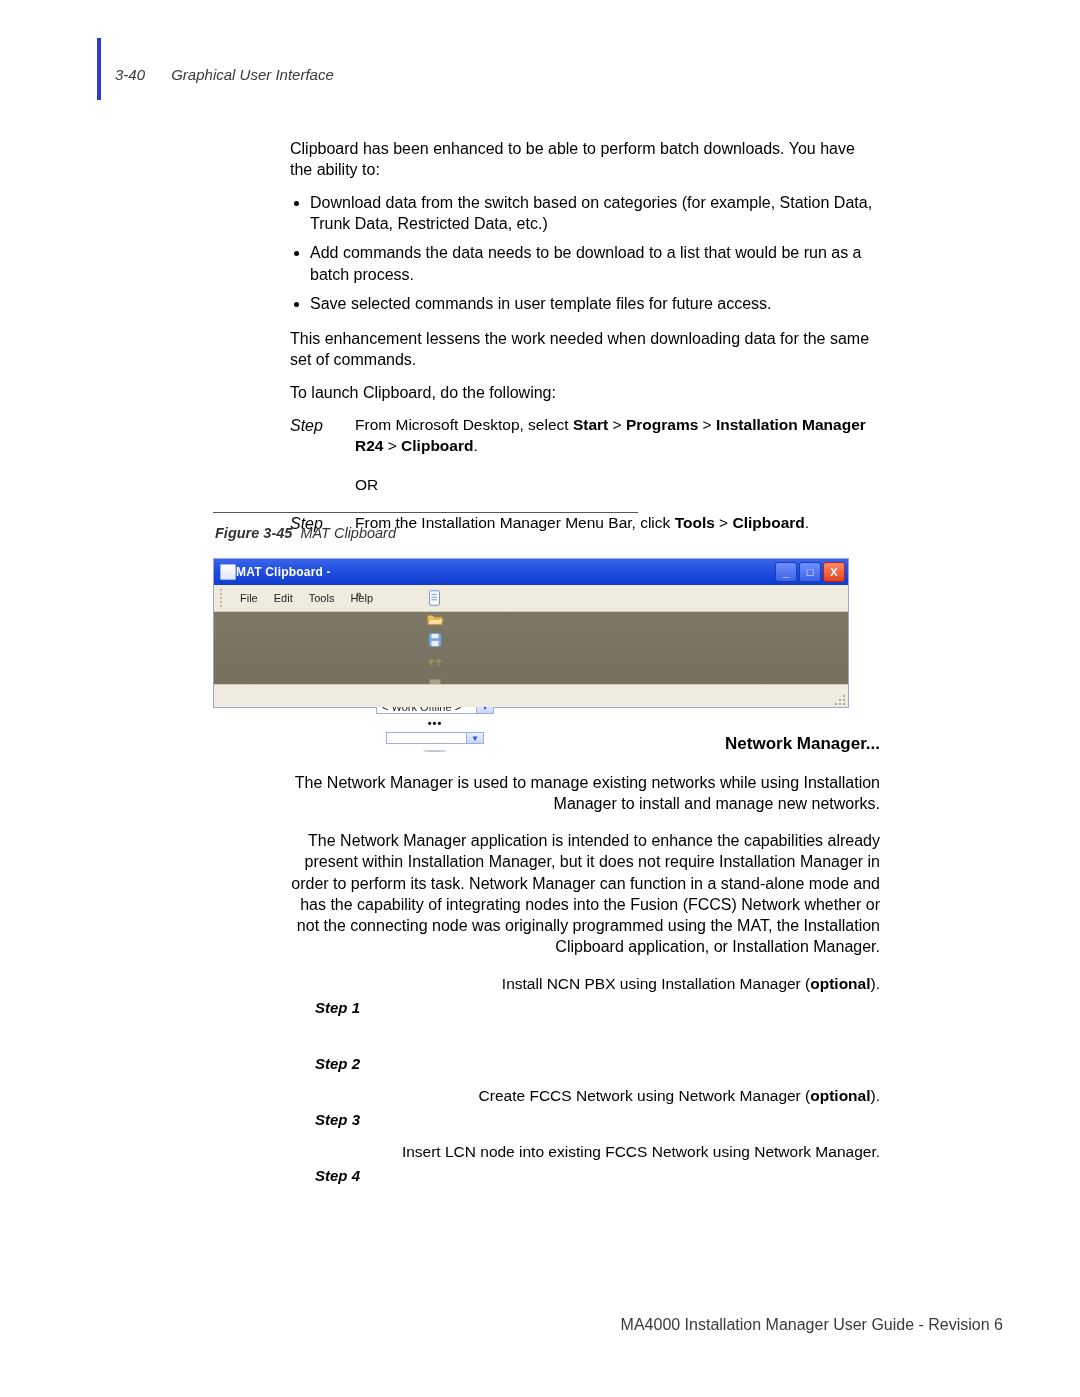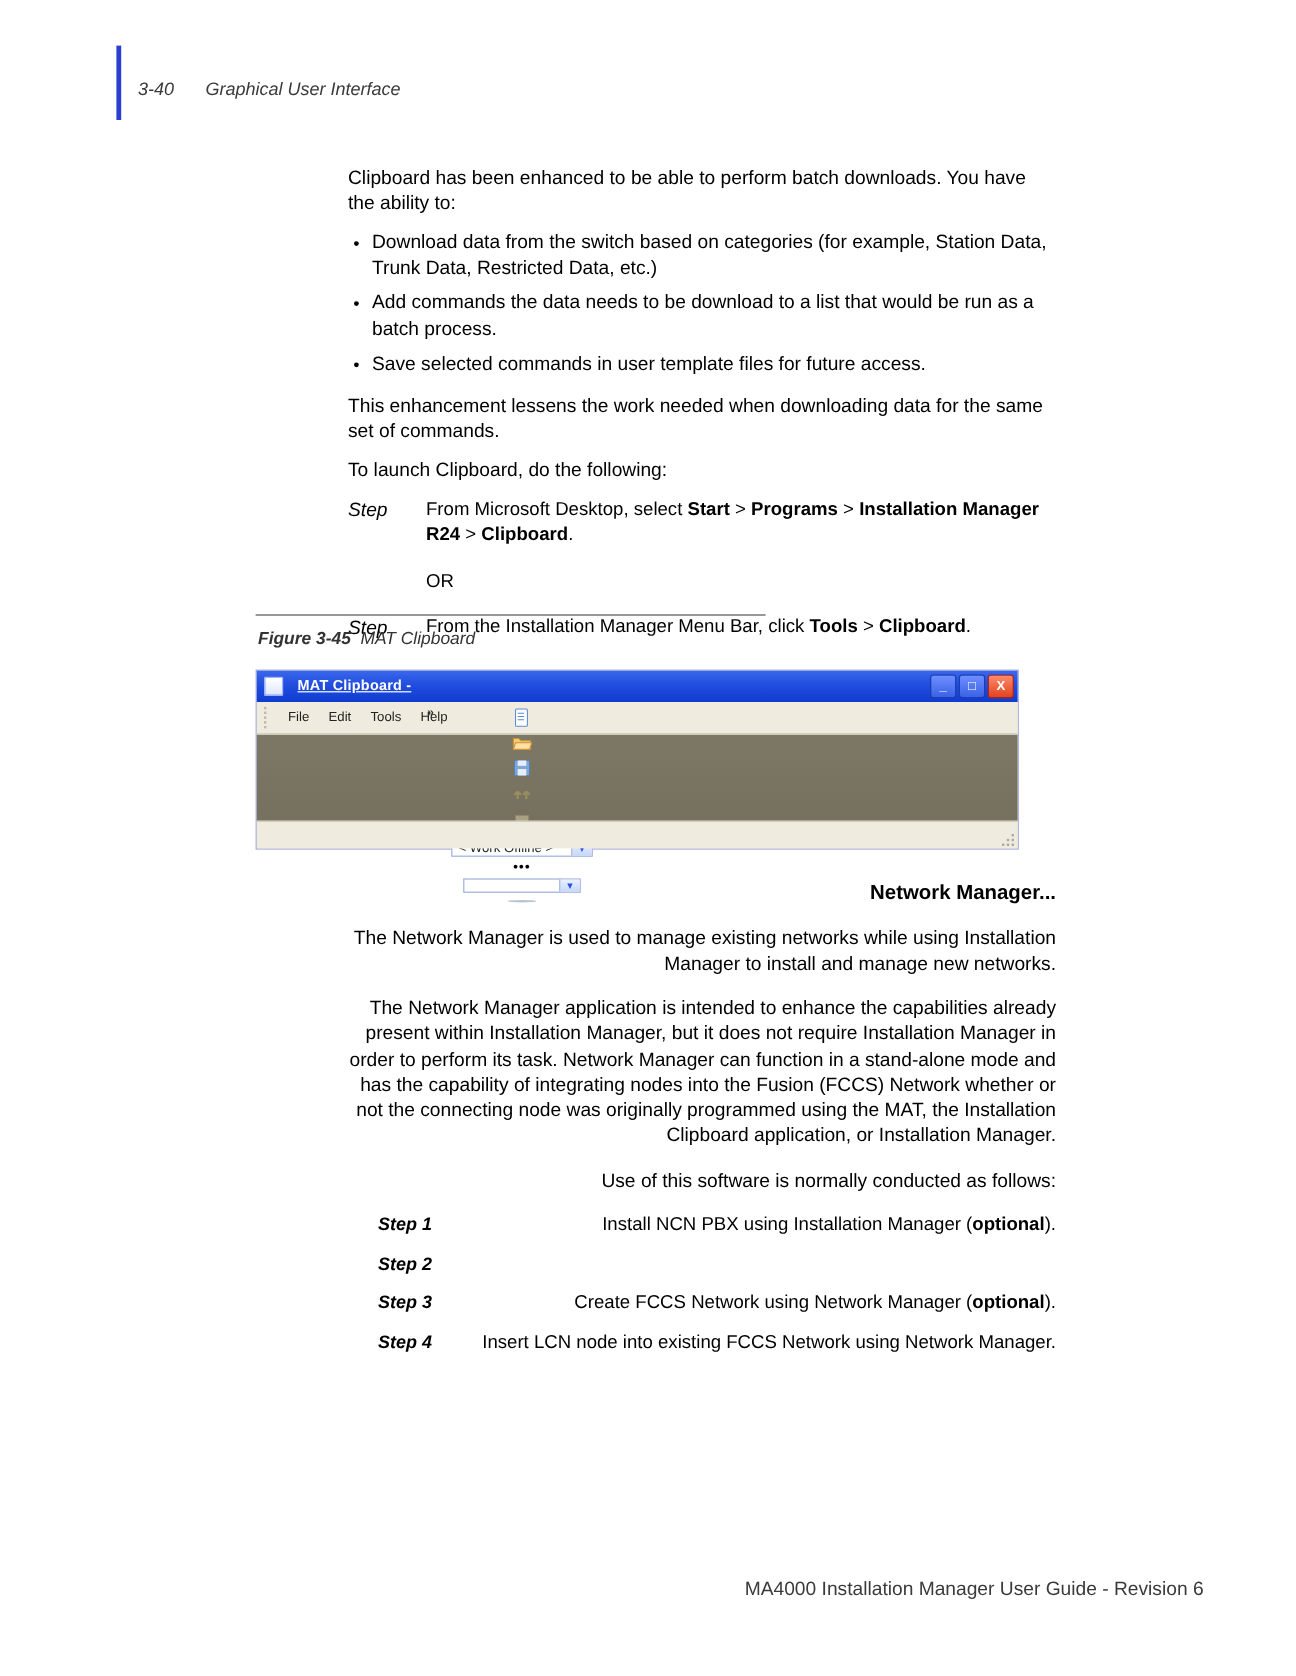--- a/index.html
+++ b/index.html
@@ -44,21 +44,21 @@
   }
   .body-col p { margin: 0 0 12px 0; }
   ul.bul { margin: 4px 0 14px 0; padding-left: 20px; }
   ul.bul li { margin-bottom: 8px; }
 
   .gap-top { margin-top: 20px; }
 
   .step-table { margin: 6px 0 0 0; }
   .step-row { display: flex; margin-bottom: 12px; }
   .step-label { width: 65px; font-style: italic; font-weight: normal; font-family: Arial, sans-serif; font-size: 16px; flex-shrink: 0; }
-  .step-label2 { width: 70px; font-style: italic; font-weight: bold; font-family: Arial, sans-serif; font-size: 15px; flex-shrink: 0; }
+  .step-label2 { width: 70px; font-style: italic; font-weight: bold; font-family: Arial, sans-serif; font-size: 15px; flex-shrink: 0; margin-top: 24px; }
   .step-text { flex: 1; font-family: Arial, sans-serif; font-size: 15.5px; line-height: 1.35; }
 
   .or-line { margin: 18px 0 18px 65px; font-family: Arial, sans-serif; font-size: 15.5px; }
 
   .fig-rule-wrap {
     position: absolute;
     left: 213px;
     top: 512px;
     width: 425px;
     height: 1px;
@@ -88,21 +88,21 @@
     height: 26px;
     background: linear-gradient(to bottom, #3a67ea 0%, #2350e0 40%, #0f3bd0 100%);
     display: flex;
     align-items: center;
     justify-content: space-between;
     padding: 0 3px 0 6px;
     color: #fff;
     font-family: Tahoma, Arial, sans-serif;
     font-size: 12px;
   }
-  .titlebar .left { display: flex; gap: 12px; text-decoration: underline; }
+  .titlebar .left { display: flex; align-items: center; gap: 0; }
   .title-icon { width: 14px; height: 14px; background: linear-gradient(to bottom, #fff 0%, #dfe6ff 100%); border: 1px solid #a0b0ff; border-radius: 1px; }
   .title-text { font-weight: bold; letter-spacing: 0.2px; }
   .winbtns { display: flex; gap: 2px; }
   .winbtn {
     width: 20px; height: 18px; border-radius: 3px;
     display: flex; align-items: center; justify-content: center;
     font-size: 11px; font-weight: bold; font-family: Tahoma, Arial, sans-serif;
   }
   .winbtn.min, .winbtn.max {
     background: linear-gradient(to bottom, #6f8fff, #3a62e6);
@@ -332,21 +332,20 @@
           <span style="right:4px;bottom:4px"></span>
         <span style="right:0;bottom:8px"></span>
       </div>
     </div>
   </div>
 
   <div class="section2">
     <div class="sec-h">Network Manager...</div>
     <p>The Network Manager is used to manage existing networks while using Installation Manager to install and manage new networks.</p>
     <p>The Network Manager application is intended to enhance the capabilities already present within Installation Manager, but it does not require Installation Manager in order to perform its task. Network Manager can function in a stand-alone mode and has the capability of integrating nodes into the Fusion (FCCS) Network whether or not the connecting node was originally programmed using the MAT, the Installation Clipboard application, or Installation Manager.</p>
-    <p>Use of this software is normally conducted as follows:</p>
 
     <div class="step-table">
       <div class="step-row">
         <div class="step-label2">Step 1</div>
         <div class="step-text"><span>Install NCN PBX using Installation Manager (</span><b>optional</b><span>).</span></div>
       </div>
       <div class="step-row">
         <div class="step-label2">Step 2</div>
       </div>
       <div class="step-row">

